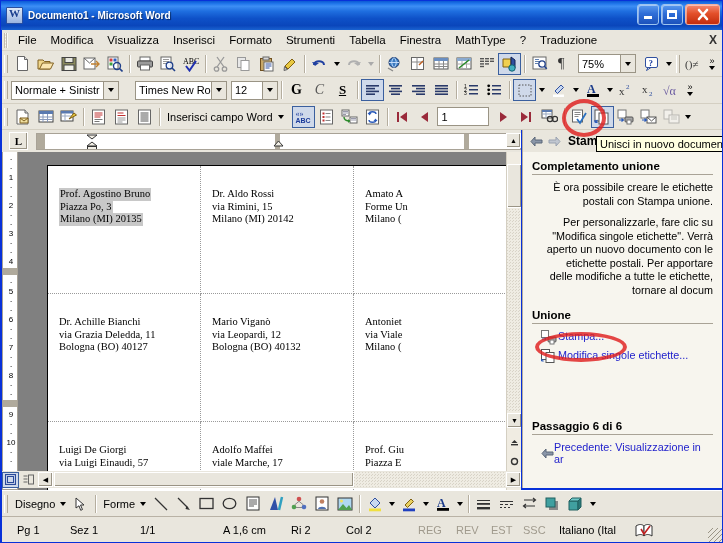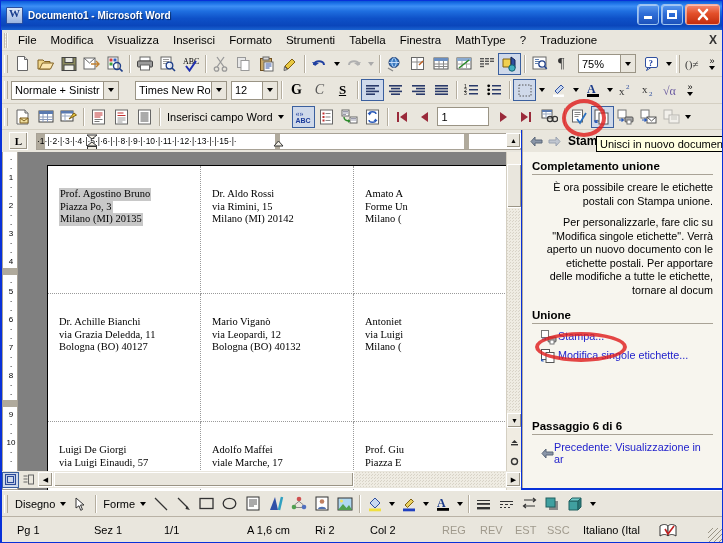--- a/index.html
+++ b/index.html
@@ -861,21 +861,20 @@
         <span class="tri-d"></span>
       </div>
   </div>
 
   <div class="rulerrow">
     <div class="tabsel">L</div>
     <div class="hruler">
       <div class="grayzone" style="left:0;width:8px;"></div>
       <div class="grayzone" style="left:238px;width:5px;"></div>
       <div class="grayzone" style="left:427px;width:5px;"></div>
-      <div class="ticks">·1·|·2·|·3·|·4·|·5·|·6·|·|·8·|·9·|·10·|·11·|·12·|·13·|·|·15·|·</div>
       <svg style="position:absolute;left:49px;top:0;" width="12" height="16" viewBox="0 0 12 16">
         <path d="M1 1h10l-5 4z" fill="#f2efe6" stroke="#333"></path>
         <path d="M6 8l5 4H1z" fill="#f2efe6" stroke="#333"></path>
         <rect x="1.5" y="12.5" width="9" height="3" fill="#f2efe6" stroke="#333"></rect>
       </svg>
       <svg style="position:absolute;left:236px;top:6px;" width="11" height="9" viewBox="0 0 11 9">
         <path d="M5.5 1l4.5 5H1z" fill="#f2efe6" stroke="#333"></path>
       </svg>
     </div>
   </div>
@@ -942,21 +941,21 @@
           <div>via Grazia Deledda, 11</div>
           <div>Bologna (BO) 40127</div>
         </div>
         <div class="lcell" style="left:153px;top:128px;">
           <div>Mario Viganò</div>
           <div>via Leopardi, 12</div>
           <div>Bologna (BO) 40132</div>
         </div>
         <div class="lcell" style="left:306px;top:128px;">
           <div>Antoniet</div>
-          <div>via Luigi</div>
+          <div>via Viale</div>
           <div>Milano (</div>
         </div>
 
         <div class="lcell" style="left:0;top:256px;">
           <div>Luigi De Giorgi</div>
           <div>via Luigi Einaudi, 57</div>
         </div>
         <div class="lcell" style="left:153px;top:256px;">
           <div>Adolfo Maffei</div>
           <div>viale Marche, 17</div>
@@ -1218,21 +1217,21 @@
           <path d="M1 4l3-3h9l-3 3z" fill="#70c8c8" stroke="#206060"></path>
           <path d="M10 4l3-3v9l-3 3z" fill="#2a7878" stroke="#206060"></path>
         </svg>
     </div>
     <div class="tdrop">
         <span class="tri-d"></span>
       </div>
   </div>
 
   <div class="statusbar">
-    <span class="st" style="margin-left:15px;width:77px;">Pg  1</span>
+    <span class="st" style="margin-left:15px;width:53px;">Pg  1</span>
     <span class="st" style="width:70px;">Sez  1</span>
     <span class="st" style="width:83px;">1/1</span>
     <span class="st" style="width:68px;">A  1,6 cm</span>
     <span class="st" style="width:55px;">Ri  2</span>
     <span class="st" style="width:72px;">Col  2</span>
     <span class="st dim" style="width:38px;">REG</span>
     <span class="st dim" style="width:35px;">REV</span>
     <span class="st dim" style="width:32px;">EST</span>
     <span class="st dim" style="width:36px;">SSC</span>
     <span class="st" style="width:76px;">Italiano (Ital</span>

